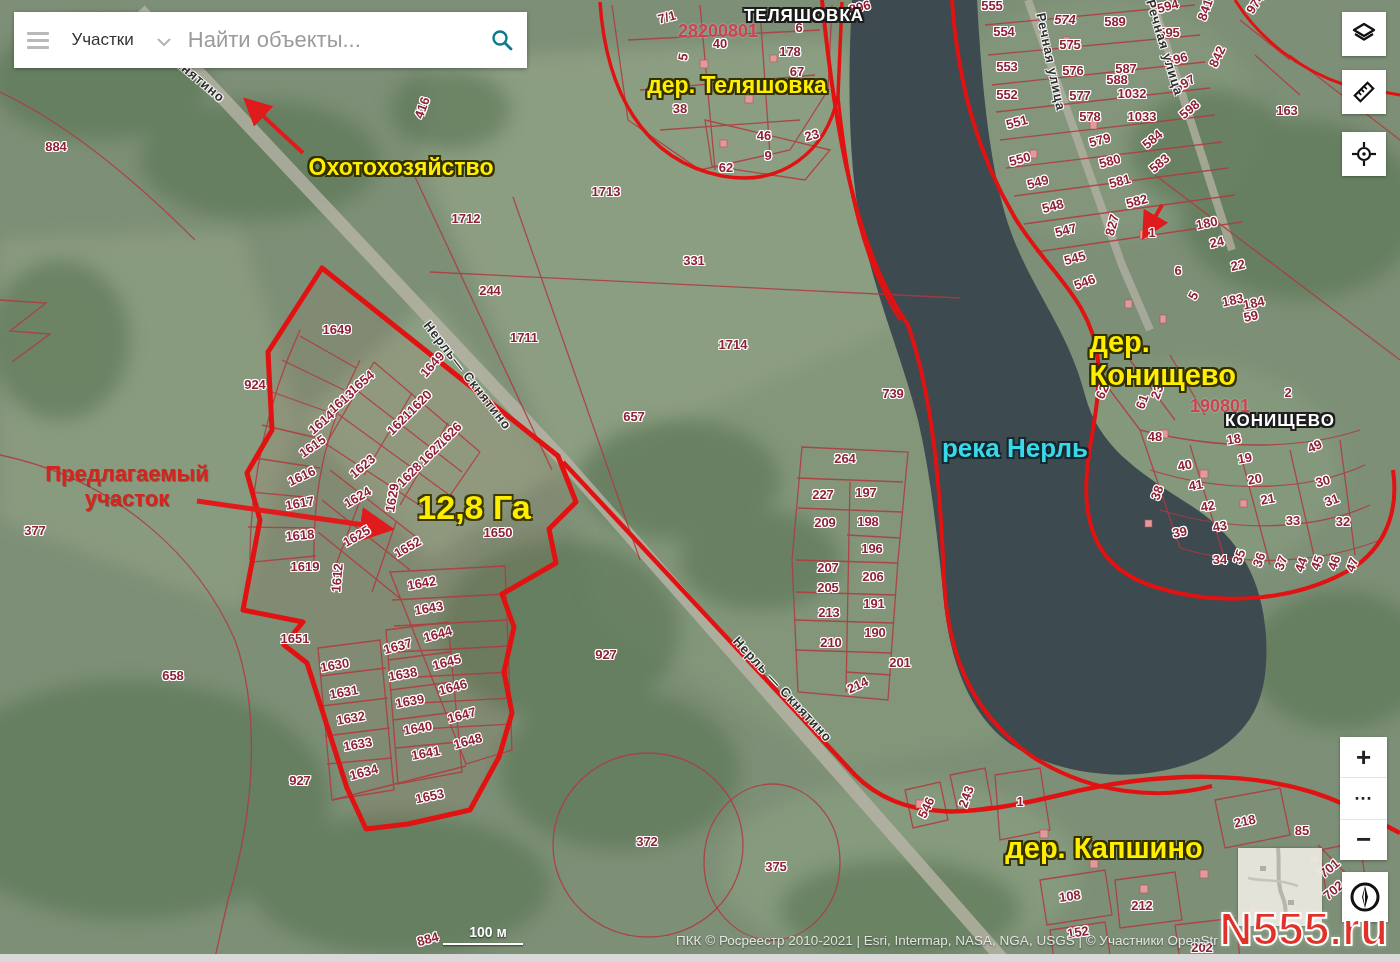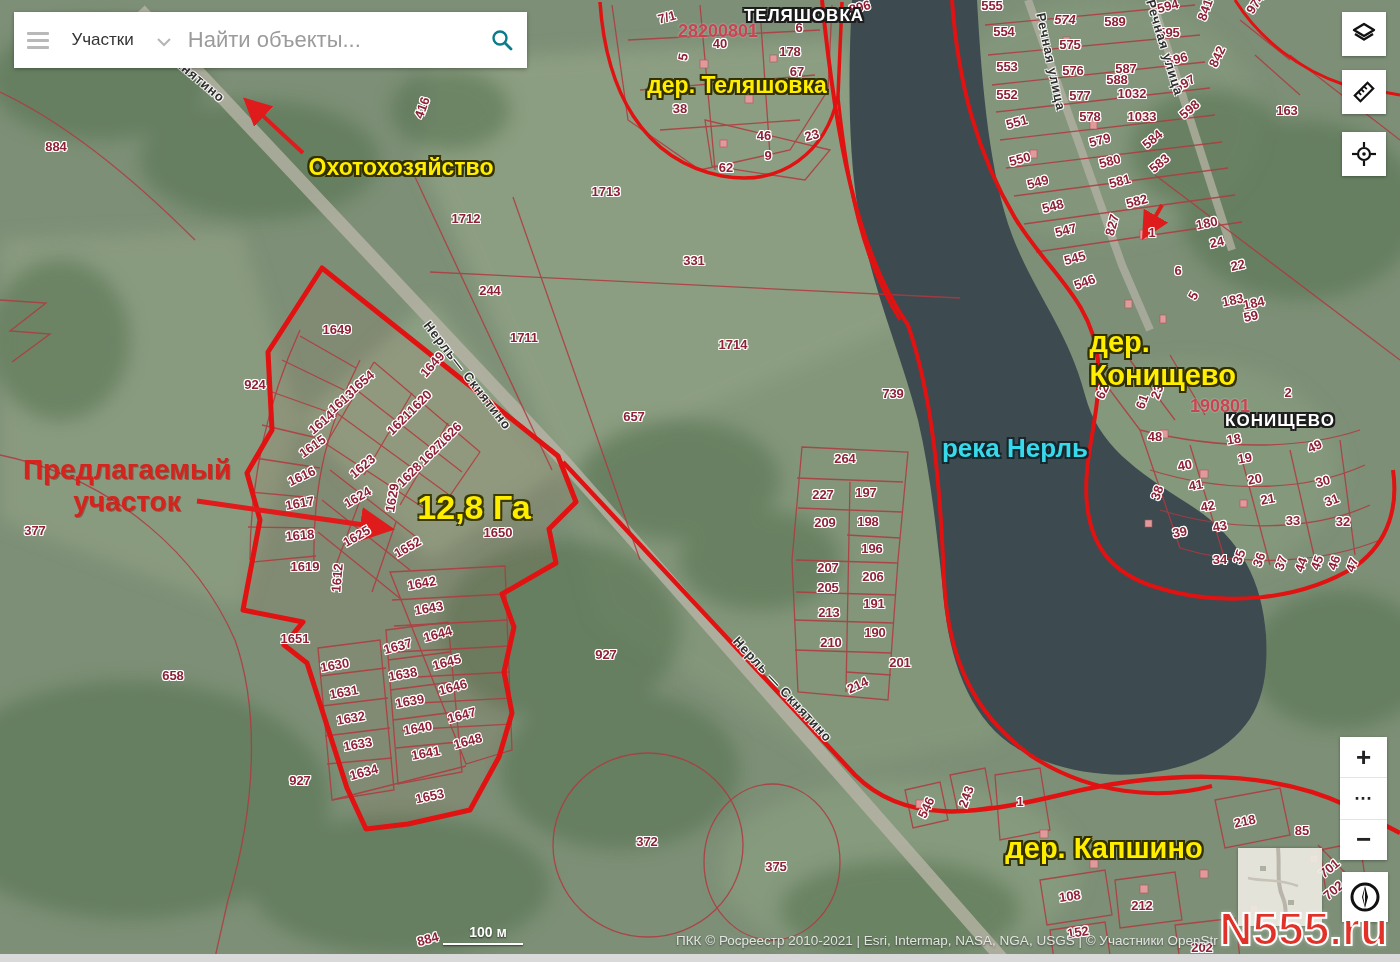--- a/index.html
+++ b/index.html
@@ -20,21 +20,21 @@
   .village{font-size:23px;color:#ffee00;
     text-shadow:-2px -2px 0 #333000,2px -2px 0 #333000,-2px 2px 0 #333000,2px 2px 0 #333000,
                 0 -2px 0 #333000,0 2px 0 #333000,-2px 0 0 #333000,2px 0 0 #333000;}
   .village-lg{font-size:29px;color:#ffee00;
     text-shadow:-2px -2px 0 #333000,2px -2px 0 #333000,-2px 2px 0 #333000,2px 2px 0 #333000,
                 0 -2px 0 #333000,0 2px 0 #333000,-2px 0 0 #333000,2px 0 0 #333000;}
   .area-size{font-size:34px;color:#ffee00;
     text-shadow:-2px -2px 0 #3a3a00,2px -2px 0 #3a3a00,-2px 2px 0 #3a3a00,2px 2px 0 #3a3a00;}
   .river{font-size:26px;color:#37d9ea;
     text-shadow:-2px -2px 0 #15262c,2px -2px 0 #15262c,-2px 2px 0 #15262c,2px 2px 0 #15262c;}
-  .callout{font-size:28px;color:#d5231d;text-align:center;
+  .callout{font-size:22px;color:#d5231d;text-align:center;
     text-shadow:1px 1px 0 rgba(80,10,0,.35);}
   .road{font-size:13px;color:#2f2f2f;letter-spacing:1px;
     text-shadow:-1px -1px 0 rgba(255,255,255,.85),1px -1px 0 rgba(255,255,255,.85),
                 -1px 1px 0 rgba(255,255,255,.85),1px 1px 0 rgba(255,255,255,.85);}
   .quarter{font-size:18px;color:rgba(203,58,74,.92);
     text-shadow:0 0 2px rgba(255,255,255,.55);}
   
   #search-bar{position:absolute;left:14px;top:12px;width:513px;height:56px;background:#fff;
     box-shadow:0 1px 4px rgba(0,0,0,.35);display:flex;align-items:center;}
   #menu-btn{width:52px;height:56px;display:flex;flex-direction:column;justify-content:center;

